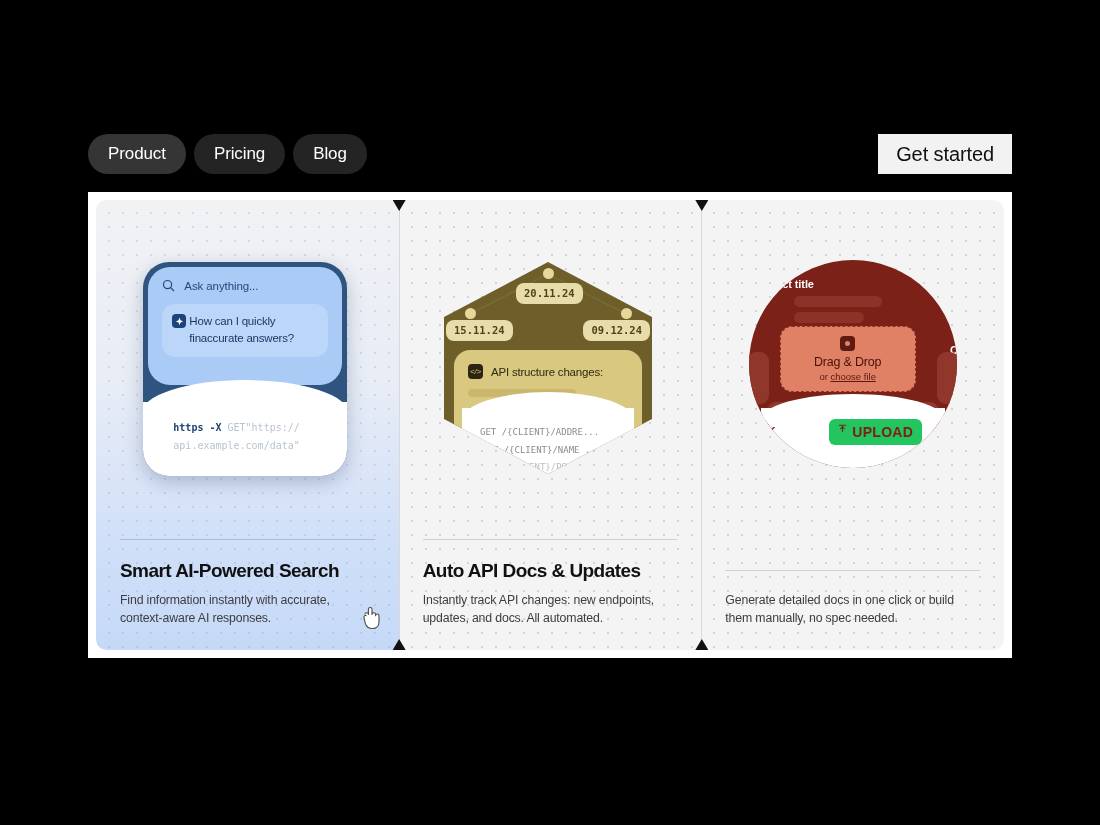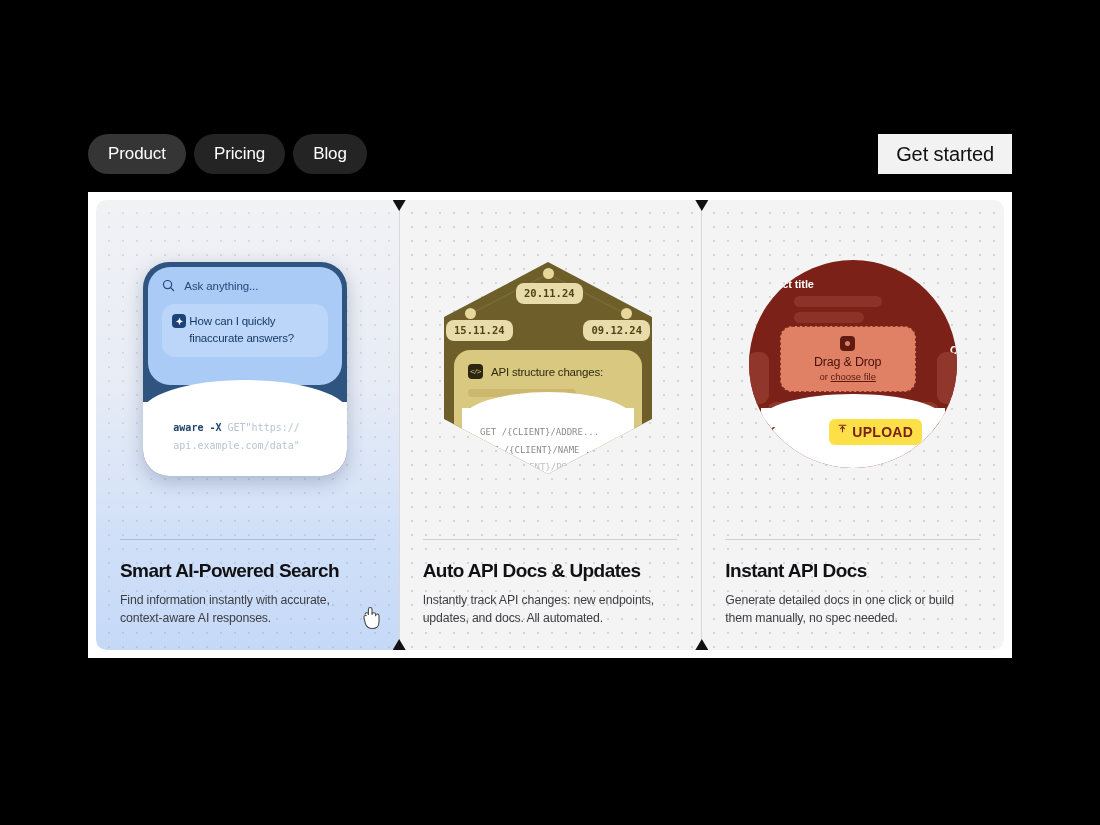--- a/index.html
+++ b/index.html
@@ -434,21 +434,21 @@
     align-items: flex-start;
     gap: 5px;
     font-size: 14px;
     font-weight: bold;
     letter-spacing: 0.3px;
     color: #8a3f33;
     padding: 5px 9px;
     border-radius: 6px;
     white-space: nowrap;
   }
-  .c3-tab.sel { background: #fde047; color: #7b2118; margin-left: 40px; }
+  .c3-tab.sel { background: #22c55e; color: #7b2118; margin-left: 40px; }
 
   
   .info {
     position: relative;
     z-index: 5;
     padding: 0 24px;
     margin-top: auto;
     padding-bottom: 22px;
   }
   .rule {
@@ -531,21 +531,21 @@
               <span class="c1-bar" style="width:78px"></span>
               <span class="c1-bar" style="width:34px"></span>
             </div>
             <div class="c1-row2">
               <span class="c1-bar" style="display:block;width:62px"></span>
             </div>
 
             <div class="c1-sheet">
               <div class="c1-code">
                 <div>
-                  <span class="k">aware -X </span><span class="d">GET"https://</span>
+                  <span class="k">https -X </span><span class="d">GET"https://</span>
                 </div>
                 <div class="d">api.example.com/data"</div>
               </div>
             </div>
 
           </div>
         </div>
       </div>
 
       <div class="info">
@@ -666,19 +666,18 @@
                 </div>
               </div>
             </div>
 
           </div>
         </div>
       </div>
 
       <div class="info">
         <div class="rule"></div>
-        <div class="title">Instant API Docs</div>
         <div class="desc">Generate detailed docs in one click or build them manually, no spec needed.</div>
       </div>
     </div>
 
   </div>
 </div>
 
 </body></html>

